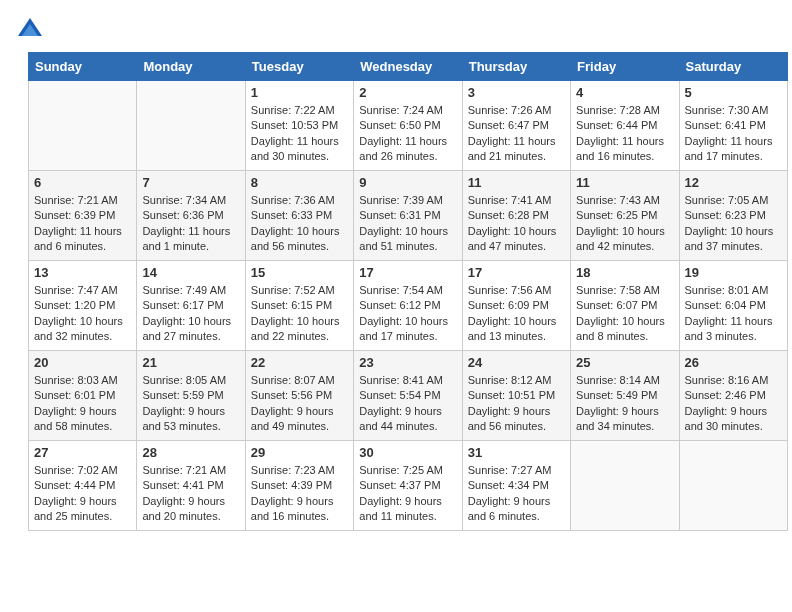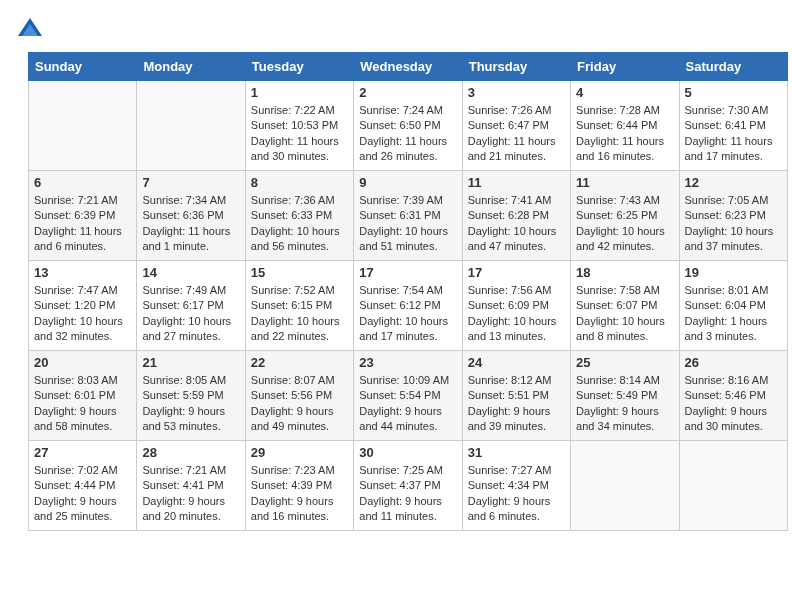--- a/index.html
+++ b/index.html
@@ -234,21 +234,21 @@
         <td>
           <div class="day-number">18</div>
           <div class="cell-text">Sunrise: 7:58 AM</div>
           <div class="cell-text">Sunset: 6:07 PM</div>
           <div class="cell-text">Daylight: 10 hours and 8 minutes.</div>
         </td>
         <td>
           <div class="day-number">19</div>
           <div class="cell-text">Sunrise: 8:01 AM</div>
           <div class="cell-text">Sunset: 6:04 PM</div>
-          <div class="cell-text">Daylight: 1 hours and 3 minutes.</div>
+          <div class="cell-text">Daylight: 11 hours and 3 minutes.</div>
         </td>
       </tr>
       <tr>
         <td>
           <div class="day-number">20</div>
           <div class="cell-text">Sunrise: 8:03 AM</div>
           <div class="cell-text">Sunset: 6:01 PM</div>
           <div class="cell-text">Daylight: 9 hours and 58 minutes.</div>
         </td>
         <td>
@@ -258,40 +258,40 @@
           <div class="cell-text">Daylight: 9 hours and 53 minutes.</div>
         </td>
         <td>
           <div class="day-number">22</div>
           <div class="cell-text">Sunrise: 8:07 AM</div>
           <div class="cell-text">Sunset: 5:56 PM</div>
           <div class="cell-text">Daylight: 9 hours and 49 minutes.</div>
         </td>
         <td>
           <div class="day-number">23</div>
-          <div class="cell-text">Sunrise: 10:09 AM</div>
+          <div class="cell-text">Sunrise: 8:41 AM</div>
           <div class="cell-text">Sunset: 5:54 PM</div>
           <div class="cell-text">Daylight: 9 hours and 44 minutes.</div>
         </td>
         <td>
           <div class="day-number">24</div>
           <div class="cell-text">Sunrise: 8:12 AM</div>
-          <div class="cell-text">Sunset: 5:51 PM</div>
-          <div class="cell-text">Daylight: 9 hours and 39 minutes.</div>
+          <div class="cell-text">Sunset: 10:51 PM</div>
+          <div class="cell-text">Daylight: 9 hours and 56 minutes.</div>
         </td>
         <td>
           <div class="day-number">25</div>
           <div class="cell-text">Sunrise: 8:14 AM</div>
           <div class="cell-text">Sunset: 5:49 PM</div>
           <div class="cell-text">Daylight: 9 hours and 34 minutes.</div>
         </td>
         <td>
           <div class="day-number">26</div>
           <div class="cell-text">Sunrise: 8:16 AM</div>
-          <div class="cell-text">Sunset: 5:46 PM</div>
+          <div class="cell-text">Sunset: 2:46 PM</div>
           <div class="cell-text">Daylight: 9 hours and 30 minutes.</div>
         </td>
       </tr>
       <tr>
         <td>
           <div class="day-number">27</div>
           <div class="cell-text">Sunrise: 7:02 AM</div>
           <div class="cell-text">Sunset: 4:44 PM</div>
           <div class="cell-text">Daylight: 9 hours and 25 minutes.</div>
         </td>

